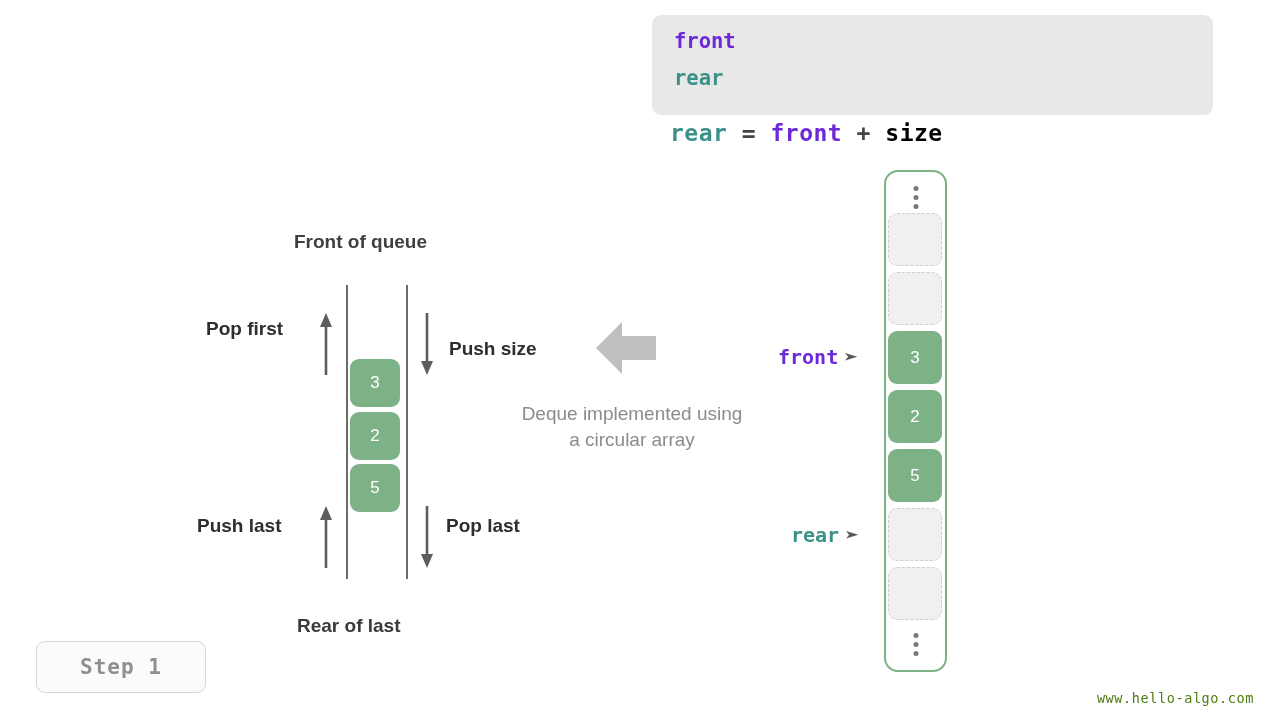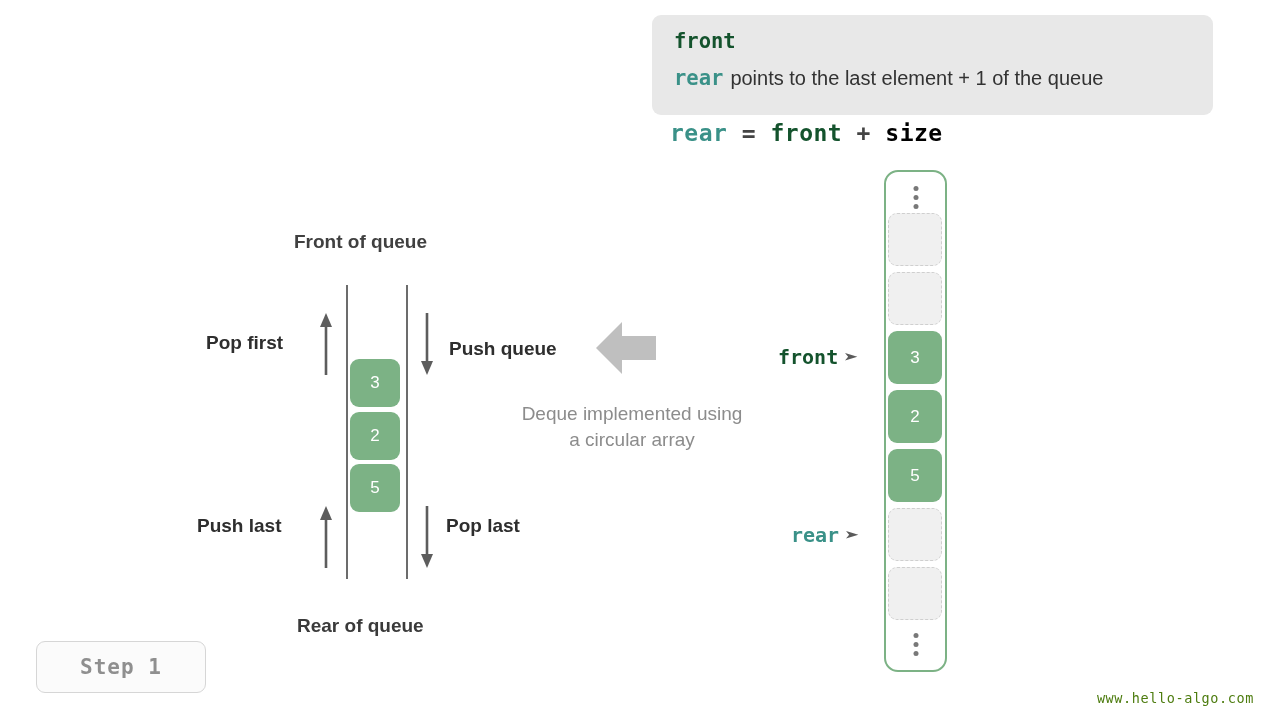--- a/index.html
+++ b/index.html
@@ -31,21 +31,21 @@
   .info-line {
     display: flex;
     align-items: baseline;
     height: 37px;
     white-space: nowrap;
   }
   .mono {
     font-family: "DejaVu Sans Mono", monospace;
     font-weight: bold;
   }
-  .kw-front { color: #14532d; }
+  .kw-front { color: #6d28d9; }
   .kw-rear  { color: #3a9188; }
   .kw-size  { color: #000000; margin-top: 24px; }
   .info-text {
     color: #323232;
     font-size: 20px;
     font-family: "Liberation Sans", sans-serif;
   }
   .info-line .mono { font-size: 20.5px; }
   .gap-a { display:inline-block; width: 11px; }
   .gap-b { display:inline-block; width: 7px; }
@@ -107,21 +107,21 @@
     box-sizing: border-box;
   }
 
   .side-label {
     position: absolute;
     font-size: 19px;
     font-weight: bold;
     color: #2e2e2e;
     white-space: nowrap;
   }
-  #pop-first-label  { left: 206px; top: 332px; }
+  #pop-first-label  { left: 206px; top: 318px; }
   #push-first-label { left: 449px; top: 338px; }
   #push-last-label  { left: 197px; top: 515px; }
   #pop-last-label   { left: 446px; top: 515px; }
 
   .vert-arrow { position: absolute; }
 
   #caption {
     position: absolute;
     left: 493px;
     top: 401px;
@@ -264,44 +264,43 @@
 <div id="canvas">
 
   <div id="info-box">
     <div class="info-line">
       <span class="mono kw-front">front</span>
       <span class="gap-a"></span>
     </div>
     <div class="info-line">
       <span class="mono kw-rear">rear</span>
       <span class="gap-b"></span>
-      <span class="info-text">points to the last element + 1 of the queue</span>
     </div>
   </div>
 
   <div id="formula">
     <span class="kw-rear">rear</span>
     <span class="op">=</span>
     <span class="kw-front">front</span>
     <span class="op">+</span>
     <span class="kw-size">size</span>
   </div>
 
   <div id="front-of-queue-label">Front of queue</div>
-  <div id="rear-of-queue-label">Rear of queue</div>
+  <div id="rear-of-queue-label">Rear of last</div>
 
   <div id="deque-rail-left" class="deque-rail"></div>
   <div id="deque-rail-right" class="deque-rail"></div>
 
   <div class="deque-cell" style="top:359px">3</div>
   <div class="deque-cell" style="top:412px">2</div>
   <div class="deque-cell" style="top:464px">5</div>
 
   <div id="pop-first-label" class="side-label">Pop first</div>
-  <div id="push-first-label" class="side-label">Push queue</div>
+  <div id="push-first-label" class="side-label">Push size</div>
   <div id="push-last-label" class="side-label">Push last</div>
   <div id="pop-last-label" class="side-label">Pop last</div>
 
   <svg class="vert-arrow" style="left:316px; top:313px" width="20" height="62" viewBox="0 0 20 62">
     <line x1="10" y1="62" x2="10" y2="10" stroke="#5d5d5d" stroke-width="2.6"></line>
     <polygon points="10,0 4,14 16,14" fill="#5d5d5d"></polygon>
   </svg>
 
   <svg class="vert-arrow" style="left:417px; top:313px" width="20" height="62" viewBox="0 0 20 62">
     <line x1="10" y1="0" x2="10" y2="52" stroke="#5d5d5d" stroke-width="2.6"></line>

